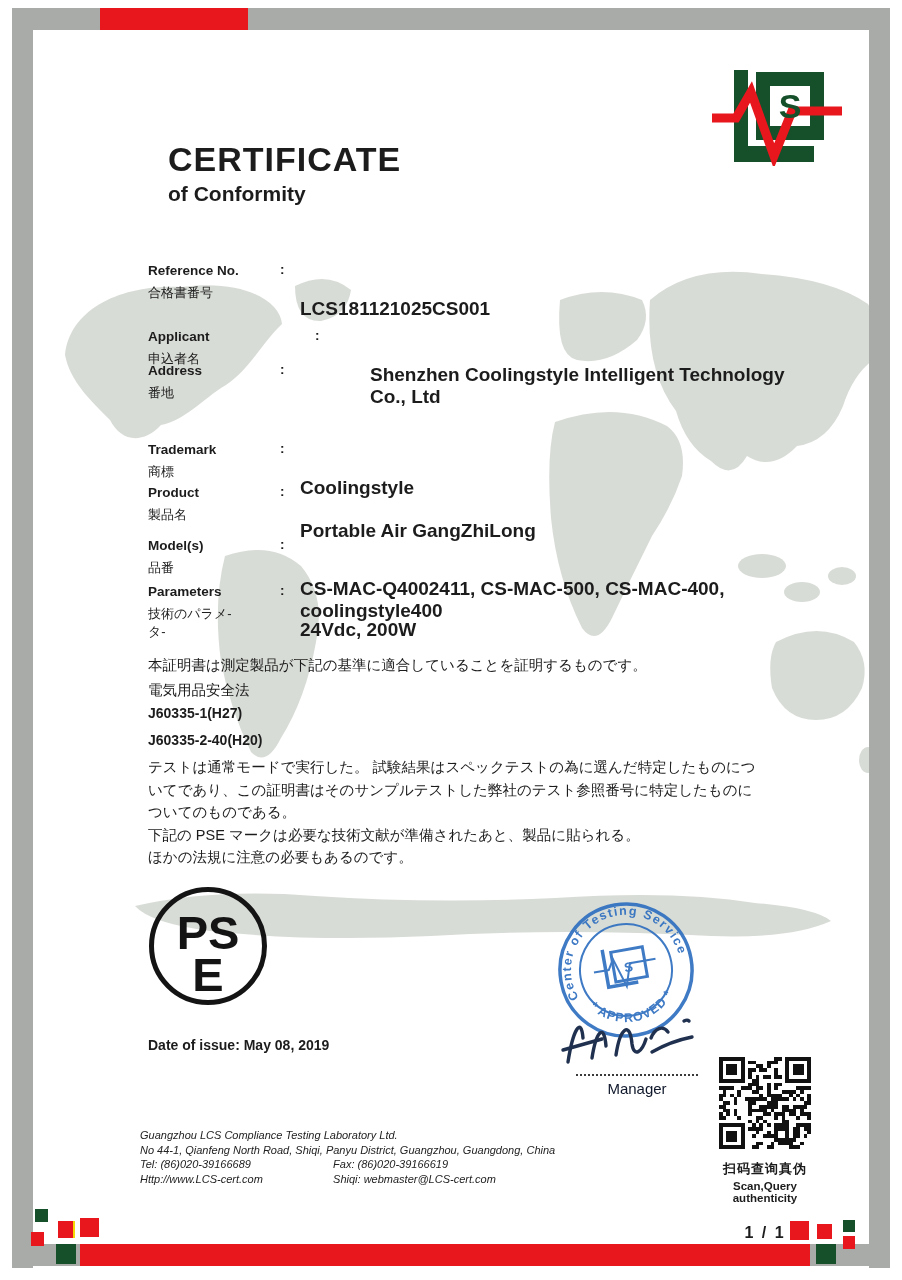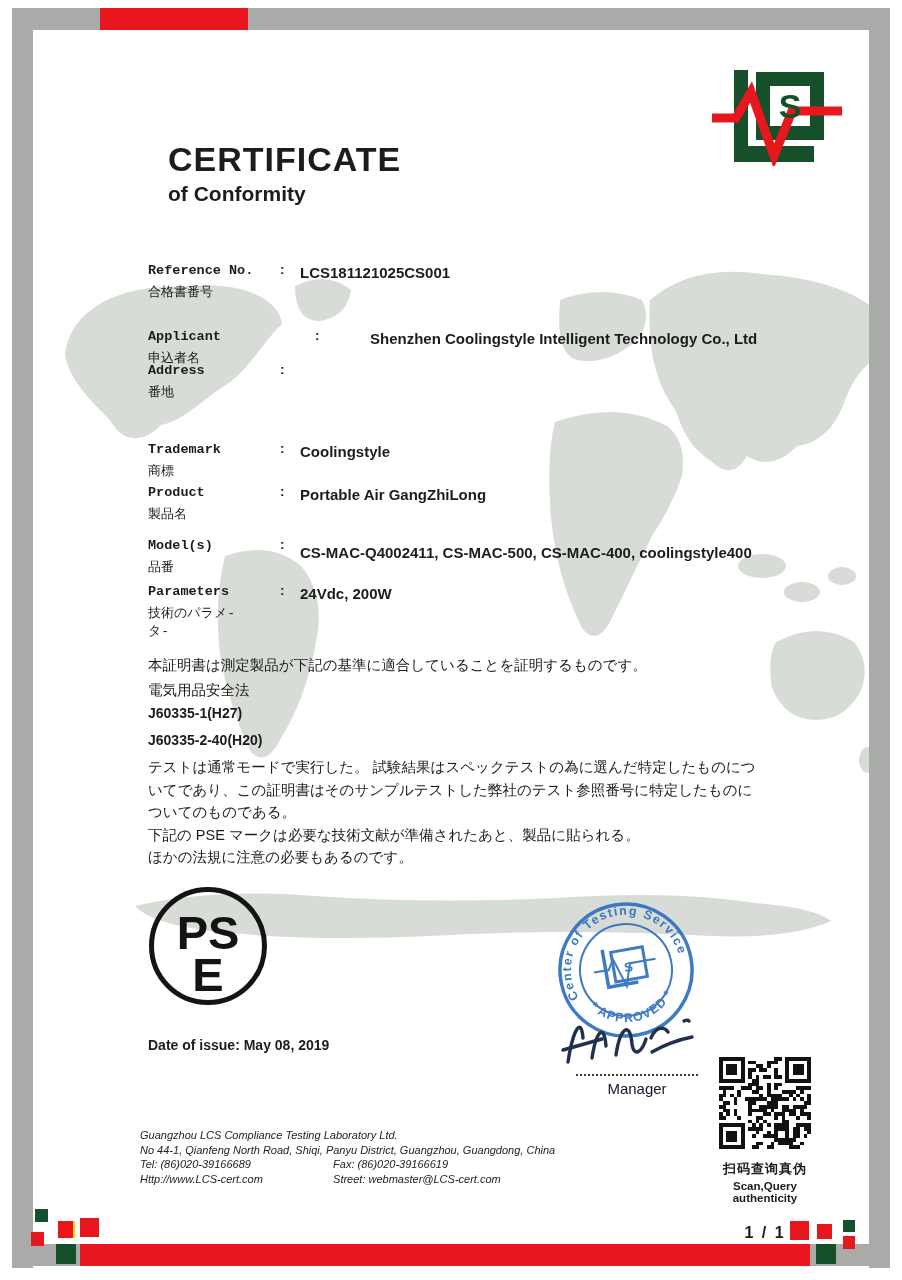--- a/index.html
+++ b/index.html
@@ -33,25 +33,25 @@
   .sq.green{background:var(--green);}
   .sq.yedge{border-right:2px solid #f5d907;}
   
   .map{position:absolute;left:0;top:0;z-index:0;}
   
   .title{position:absolute;left:168px;top:140px;font-size:34px;font-weight:bold;letter-spacing:1px;z-index:3;}
   .subtitle{position:absolute;left:168px;top:182px;font-size:21px;font-weight:bold;z-index:3;}
   .lcs-logo{position:absolute;left:712px;top:66px;z-index:3;}
   
   .frow{position:absolute;left:148px;width:660px;display:flex;z-index:3;}
-  .frow .lbl{width:132px;flex:0 0 132px;font-family:Liberation Mono, monospace;}
+  .frow .lbl{width:132px;flex:0 0 132px;}
   .frow .lbl .en{font-size:13.5px;font-weight:bold;line-height:18px;}
   .frow .lbl .jp{font-size:13px;line-height:18px;margin-top:4px;white-space:pre-line;}
   .frow .colon{width:20px;flex:0 0 20px;font-size:13.5px;font-weight:bold;}
-  .frow .val{flex:1;font-size:15px;font-weight:bold;line-height:22px;}
+  .frow .val{flex:1;font-size:19px;font-weight:bold;line-height:22px;margin-top:36px;}
   .r1{top:262px;} .r2{top:328px;gap:35px;} .r3{top:362px;} .r4{top:441px;}
   .r5{top:484px;} .r6{top:537px;} .r7{top:583px;}
   
   .note{position:absolute;left:148px;width:650px;z-index:3;font-size:14.5px;line-height:22px;}
   .n-certify{top:654px;}
   .n-law{top:679px;}
   .n-std1{top:702px;font-weight:bold;font-size:14px;}
   .n-std2{top:729px;font-weight:bold;font-size:14px;}
   .n-test{top:756px;line-height:22.5px;}
   
@@ -465,17 +465,17 @@
 
   <div class="footer">
     <div>Guangzhou LCS Compliance Testing Laboratory Ltd.</div>
     <div>No 44-1, Qianfeng North Road, Shiqi, Panyu District, Guangzhou, Guangdong, China</div>
     <div class="cols">
       <span class="c1">Tel: (86)020-39166689</span>
       <span>Fax: (86)020-39166619</span>
     </div>
     <div class="cols">
       <span class="c1">Http://www.LCS-cert.com</span>
-      <span>Street: webmaster@LCS-cert.com</span>
+      <span>Shiqi: webmaster@LCS-cert.com</span>
     </div>
   </div>
 
 </div>
 
 </body></html>

